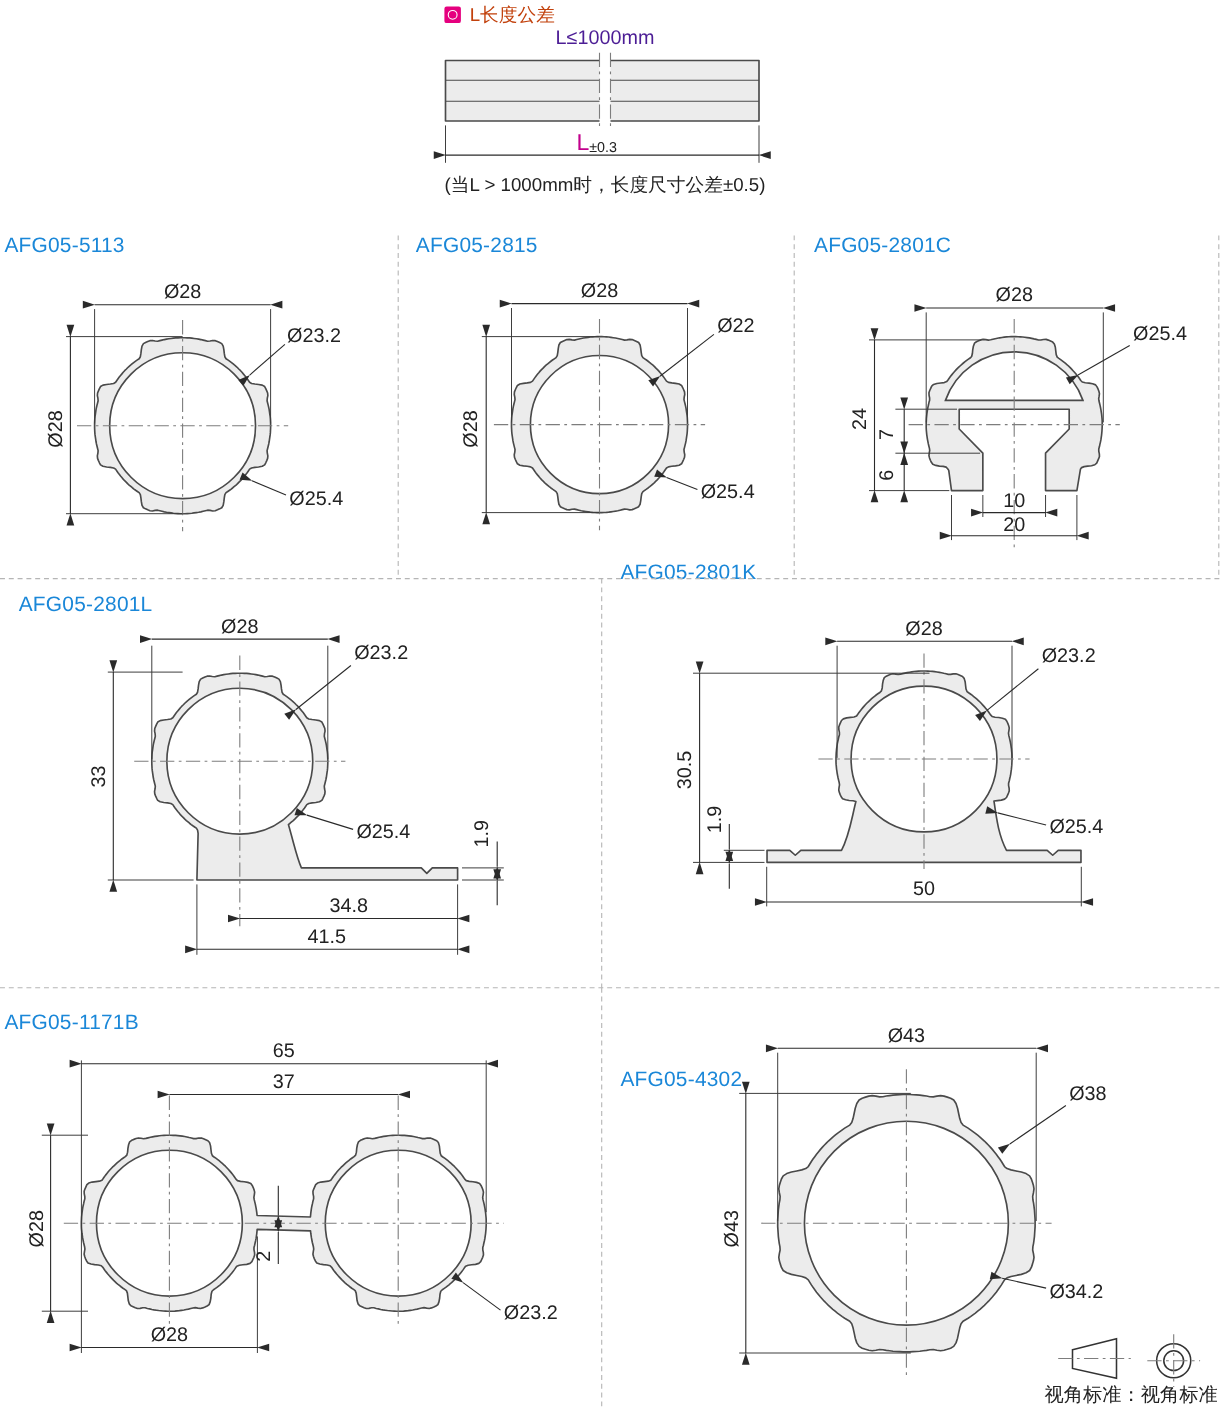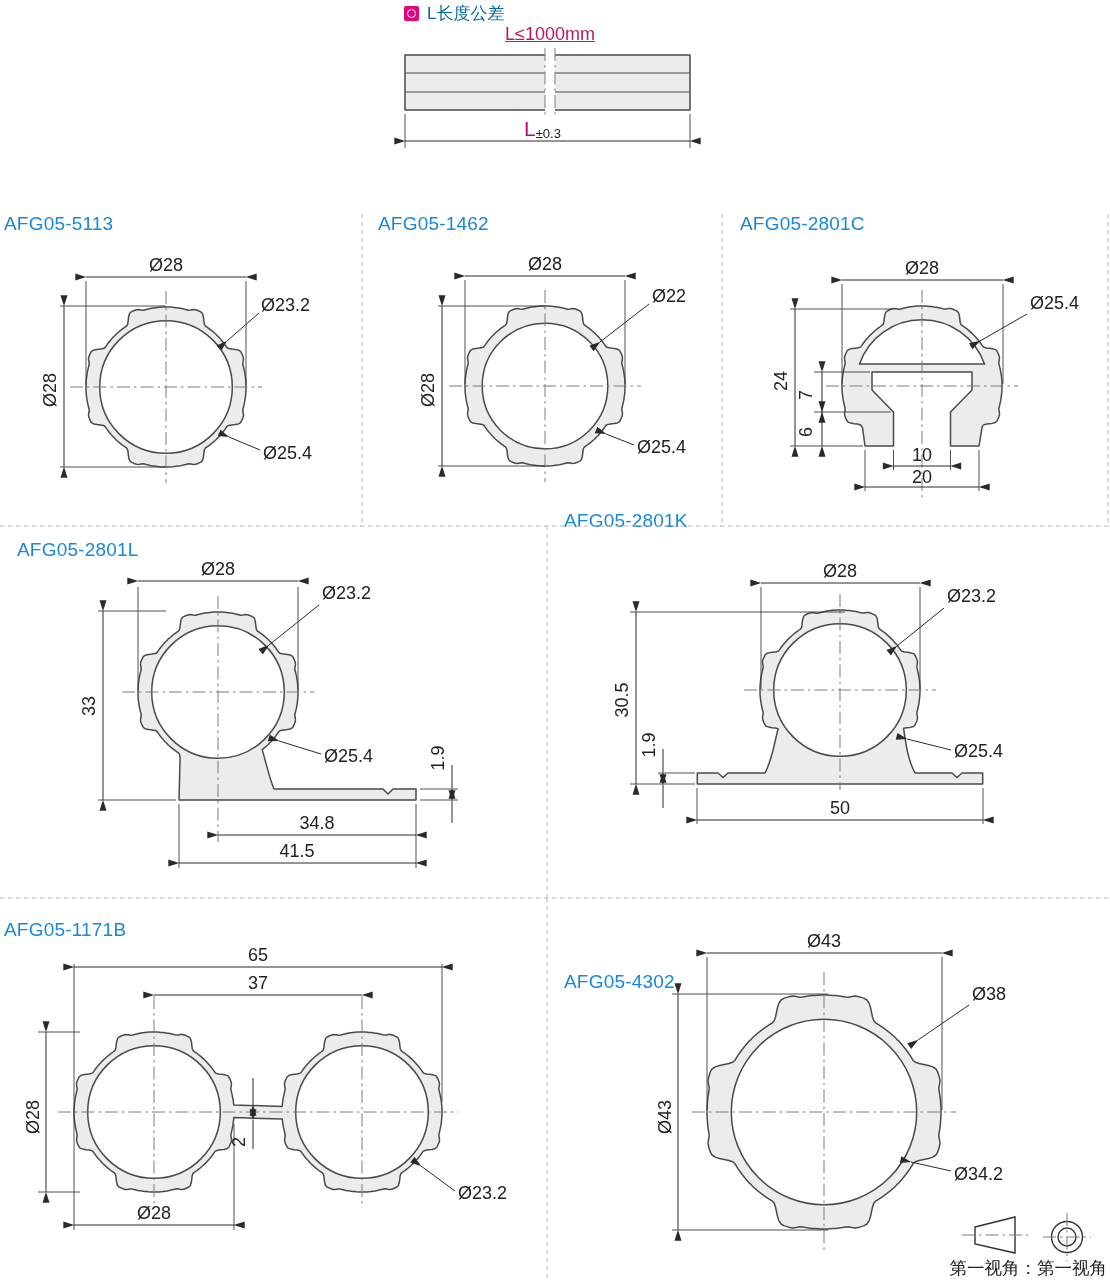--- a/index.html
+++ b/index.html
@@ -15,49 +15,50 @@
   .dim{stroke:#2a2a2a;stroke-width:1;fill:none;}
   .div{stroke:#b5b5b5;stroke-width:1;stroke-dasharray:4.5 3.5;fill:none;}
   .icn{stroke:#333;stroke-width:1.4;fill:none;}
   .dt{font-family:"Liberation Sans","DejaVu Sans",sans-serif;font-size:18px;fill:#222;}
   .mid{text-anchor:middle;}
   .lmag{fill:#c2008c;font-size:21px;}
   .tsub{font-size:13px;fill:#222;}
   
   .fig-title{position:absolute;font-size:19px;color:#1a87d8;letter-spacing:.2px;}
   .tol-head{position:absolute;left:404px;top:2px;display:flex;align-items:center;gap:8px;
-            font-size:17px;color:#0369a1;}
+            font-size:17px;color:#c2410c;}
   .tol-icon{width:15px;height:15px;background:#e5007e;border-radius:2px;display:inline-flex;
             align-items:center;justify-content:center;flex:0 0 auto;}
   .tol-icon::after{content:"";width:7px;height:7px;border:1.8px solid #fff;border-radius:50%;}
-  .tol-cond{position:absolute;left:445px;top:24px;width:210px;text-align:center;font-size:18px;color:#be185d;text-decoration:underline;}
+  .tol-cond{position:absolute;left:445px;top:24px;width:210px;text-align:center;font-size:18px;color:#4c1d95;}
   .tol-note{position:absolute;left:320px;top:157px;width:460px;text-align:center;font-size:17px;color:#222;}
   .footer-label{position:absolute;left:933px;top:1256px;width:174px;text-align:right;
                 font-size:17.5px;color:#222;}
 </style>
 </head>
 <body>
 
 <div class="page">
 
   <div class="tol-head">
     <span class="tol-icon"></span>
     <span>L长度公差</span>
   </div>
   <div class="tol-cond">L≤1000mm</div>
+  <div class="tol-note">(当L &gt; 1000mm时，长度尺寸公差±0.5)</div>
 
   <div class="fig-title" style="left:4px;top:213px">AFG05-5113</div>
-  <div class="fig-title" style="left:378px;top:213px">AFG05-1462</div>
+  <div class="fig-title" style="left:378px;top:213px">AFG05-2815</div>
   <div class="fig-title" style="left:740px;top:213px">AFG05-2801C</div>
   <div class="fig-title" style="left:17px;top:539px">AFG05-2801L</div>
   <div class="fig-title" style="left:564px;top:510px">AFG05-2801K</div>
   <div class="fig-title" style="left:4px;top:919px">AFG05-1171B</div>
   <div class="fig-title" style="left:564px;top:971px">AFG05-4302</div>
 
-  <div class="footer-label">第一视角：第一视角</div>
+  <div class="footer-label">视角标准：视角标准</div>
 
   <svg class="overlay" width="1110" height="1281" viewBox="0 0 1110 1281">
     <defs>
       <marker id="arr" markerWidth="12" markerHeight="9" refX="0.8" refY="4.5" orient="auto-start-reverse" markerUnits="userSpaceOnUse">
         <path d="M0.5,4.5 L11.5,8 L11.5,1 Z" fill="#2a2a2a"></path>
       </marker>
     </defs>
 
     <g>
       <line class="div" x1="0" y1="526" x2="1110" y2="526"></line>

